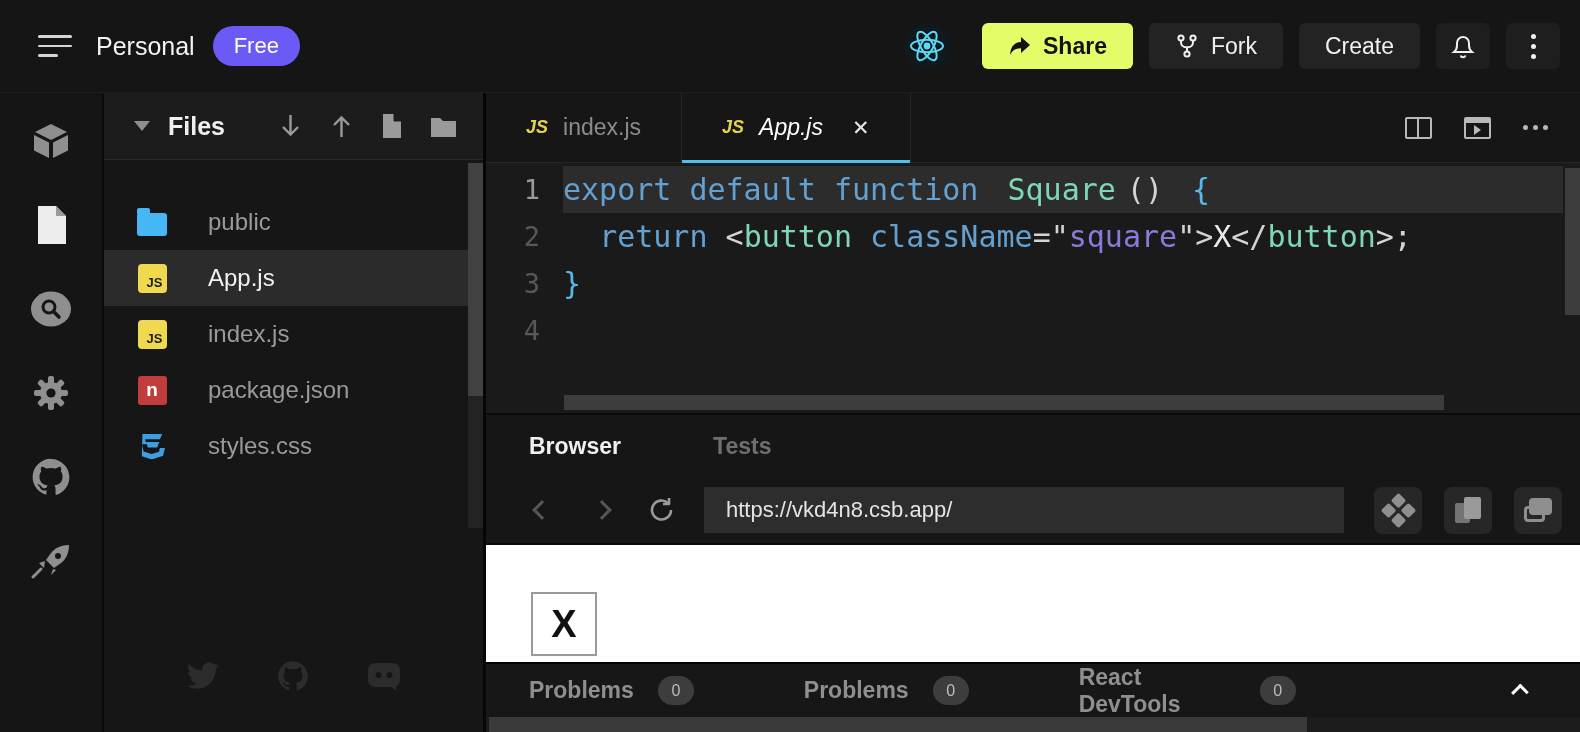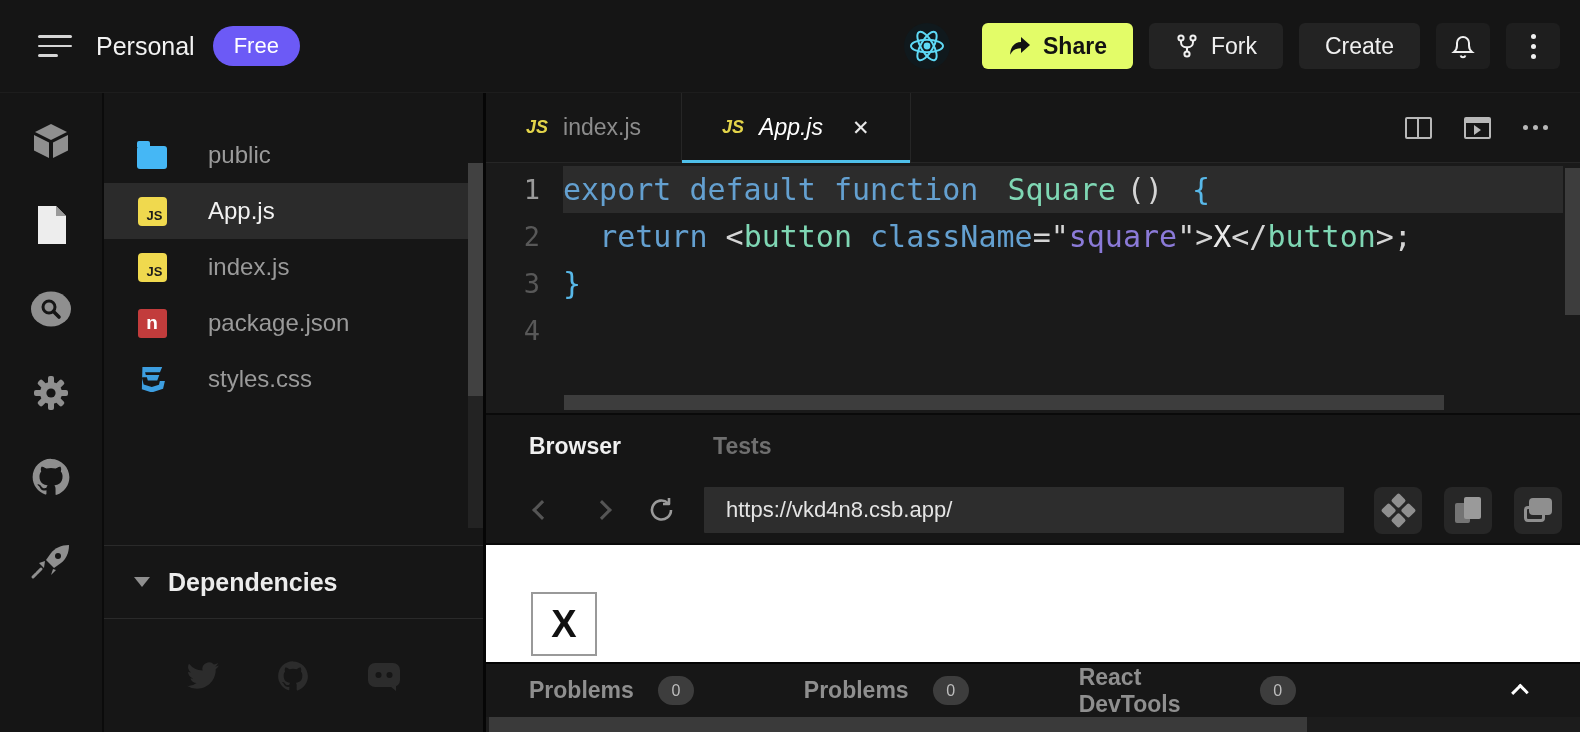--- a/index.html
+++ b/index.html
@@ -226,20 +226,39 @@
         <svg width="44" height="40" viewBox="0 0 44 40">
           <path fill="#8f8f8f" d="M40 4 c-8 0-14 3-18 8 l-5 7 8 8 7-5 c5-4 8-10 8-18z"></path>
           <circle cx="29" cy="15" r="3" fill="#151515"></circle>
           <path fill="#8f8f8f" d="M16 20 l-6 2 5 5z M24 28 l-2 6 5-5z"></path>
           <path stroke="#8f8f8f" stroke-width="3" stroke-linecap="round" d="M8 32 l4-4 M4 36 l3-3"></path>
         </svg>
       </div>
     </nav>
 
     <aside class="files">
+      <div class="files-header">
+        <span class="tri-down"></span>
+        <span class="files-title">Files</span>
+        <span class="fh-icons">
+          <svg width="23" height="26" viewBox="0 0 23 26" stroke="#9a9a9a" stroke-width="2.4" fill="none">
+              <path d="M11.5 2 v18 M4 14 l7.5 7.5 L19 14"></path>
+            </svg>
+          <svg width="23" height="26" viewBox="0 0 23 26" stroke="#9a9a9a" stroke-width="2.4" fill="none">
+              <path d="M11.5 24 v-18 M4 12 l7.5-7.5 L19 12"></path>
+            </svg>
+          <svg width="21" height="26" viewBox="0 0 21 26">
+              <path fill="#9a9a9a" d="M2 1 h11 l7 7 v17 H2 Z"></path>
+              <path fill="#1c1c1c" d="M13 1 l7 7 h-7 Z" stroke="#1c1c1c"></path>
+            </svg>
+          <svg width="27" height="23" viewBox="0 0 27 23">
+              <path fill="#9a9a9a" d="M1 3 h9 l3 3 h13 v16 H1 Z"></path>
+            </svg>
+        </span>
+      </div>
 
       <div class="file-list" id="file-list">
           <div class="file-row">
             <span class="icon-cell">
               <span class="folder-blue"></span>
             </span>
             <span class="fname">public</span>
           </div>
           <div class="file-row selected">
             <span class="icon-cell">
@@ -263,24 +282,20 @@
             <span class="icon-cell">
               <svg width="30" height="26" viewBox="0 0 30 26">
                 <path fill="#3d9ee0" d="M6 1 h22 l-2.5 6 H9 l.8 3 h15 l-2.3 6 H12 l-1-3.4 H5.4 l2 8 9 2.8 8-2.6 1-4 h5.6 l-2 8.6 -12.6 4 -11-3.6 Z" transform="scale(0.9)"></path>
               </svg>
             </span>
             <span class="fname">styles.css</span>
           </div>
         </div>
 
       <div class="deps-block">
-        <div class="deps-header">
-          <span class="tri-down"></span>
-          <span class="deps-title">Dependencies</span>
-        </div>
         <div class="social-row">
           <svg width="34" height="30" viewBox="0 0 34 30">
             <path fill="#2c2c2c" d="M33 4.5c-1.2.6-2.5.9-3.8 1.1A6.7 6.7 0 0 0 32.1 2c-1.3.8-2.7 1.3-4.2 1.6A6.6 6.6 0 0 0 16.6 9.6 18.7 18.7 0 0 1 3 2.7a6.6 6.6 0 0 0 2 8.8c-1 0-2-.3-2.9-.8v.1c0 3.2 2.3 5.9 5.3 6.5-1 .3-2 .3-3 .1.8 2.6 3.3 4.6 6.2 4.6A13.3 13.3 0 0 1 .8 24.8 18.7 18.7 0 0 0 11 27.8c12.1 0 18.7-10 18.7-18.7v-.9c1.3-.9 2.4-2.1 3.3-3.7z"></path>
           </svg>
           <svg width="34" height="34" viewBox="0 0 24 24">
             <path fill="#2c2c2c" d="M12 1.5C6.2 1.5 1.5 6.2 1.5 12c0 4.6 3 8.6 7.2 10 .5.1.7-.2.7-.5v-1.9c-2.9.6-3.5-1.2-3.5-1.2-.5-1.2-1.2-1.6-1.2-1.6-1-.6.1-.6.1-.6 1 .1 1.6 1.1 1.6 1.1.9 1.6 2.4 1.1 3 .9.1-.7.4-1.1.7-1.4-2.3-.3-4.7-1.2-4.7-5.2 0-1.1.4-2.1 1-2.8-.1-.3-.5-1.3.1-2.7 0 0 .9-.3 2.9 1.1a9.8 9.8 0 0 1 5.2 0c2-1.4 2.9-1.1 2.9-1.1.6 1.4.2 2.4.1 2.7.7.7 1 1.7 1 2.8 0 4-2.4 4.9-4.7 5.2.4.3.7 1 .7 2v2.9c0 .3.2.6.7.5 4.2-1.4 7.2-5.4 7.2-10 0-5.8-4.7-10.5-10.5-10.5z"></path>
           </svg>
           <svg width="36" height="30" viewBox="0 0 36 30">
             <rect x="2" y="2" width="32" height="24" rx="7" fill="#2c2c2c"></rect>
             <polygon points="24,25 30,30 30,24" fill="#2c2c2c"></polygon>

